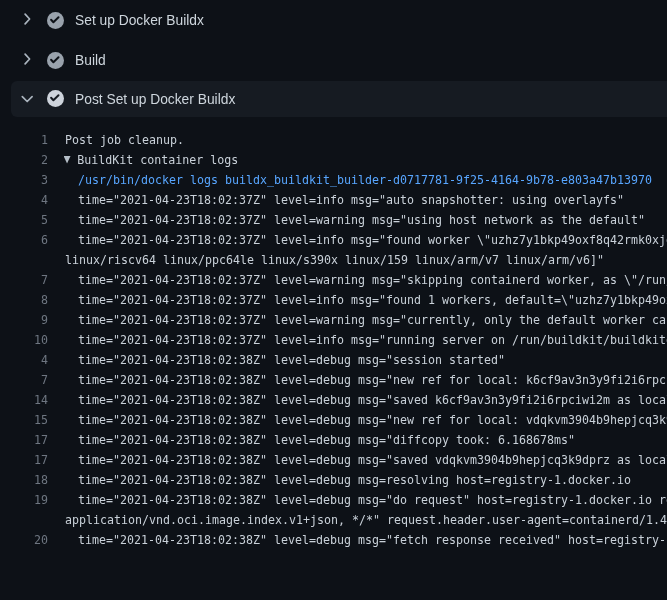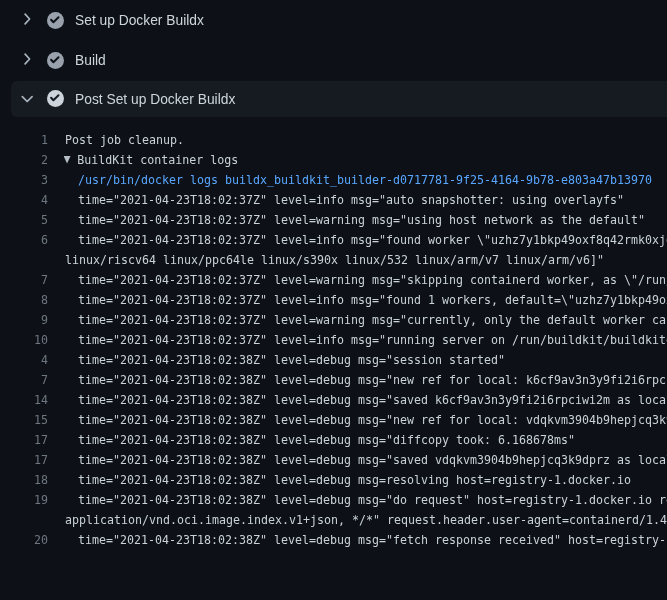--- a/index.html
+++ b/index.html
@@ -123,21 +123,21 @@
   </div>
 </div>
 
 <div class="log">
     <div class="row plain"><a class="num">1</a><span class="txt">Post job cleanup.</span></div>
     <div class="row group"><a class="num">2</a><span class="txt"><span class="caret" title="▼"></span>BuildKit container logs</span></div>
     <div class="row command indent"><a class="num">3</a><span class="txt">/usr/bin/docker logs buildx_buildkit_builder-d0717781-9f25-4164-9b78-e803a47b13970</span></div>
     <div class="row output indent"><a class="num">4</a><span class="txt">time="2021-04-23T18:02:37Z" level=info msg="auto snapshotter: using overlayfs"</span></div>
     <div class="row output indent"><a class="num">5</a><span class="txt">time="2021-04-23T18:02:37Z" level=warning msg="using host network as the default"</span></div>
     <div class="row output indent"><a class="num">6</a><span class="txt">time="2021-04-23T18:02:37Z" level=info msg="found worker \"uzhz7y1bkp49oxf8q42rmk0xjd\", labels=map[org.mobyproject.buildkit.worker.executor:oci], platforms=[linux/amd64 linux/riscv64 linux/ppc64le linux/s390x linux/386 linux/arm/v7 linux/arm/v6]"</span></div>
-    <div class="row wrap"><span class="txt">linux/riscv64 linux/ppc64le linux/s390x linux/532 linux/arm/v7 linux/arm/v6]"</span></div>
+    <div class="row wrap"><span class="txt">linux/riscv64 linux/ppc64le linux/s390x linux/159 linux/arm/v7 linux/arm/v6]"</span></div>
     <div class="row output indent"><a class="num">7</a><span class="txt">time="2021-04-23T18:02:37Z" level=warning msg="skipping containerd worker, as \"/run/containerd/containerd.sock\" does not exist"</span></div>
     <div class="row output indent"><a class="num">8</a><span class="txt">time="2021-04-23T18:02:37Z" level=info msg="found 1 workers, default=\"uzhz7y1bkp49oxf8q42rmk0xjd\""</span></div>
     <div class="row output indent"><a class="num">9</a><span class="txt">time="2021-04-23T18:02:37Z" level=warning msg="currently, only the default worker can be used."</span></div>
     <div class="row output indent"><a class="num">10</a><span class="txt">time="2021-04-23T18:02:37Z" level=info msg="running server on /run/buildkit/buildkitd.sock"</span></div>
     <div class="row output indent"><a class="num">4</a><span class="txt">time="2021-04-23T18:02:38Z" level=debug msg="session started"</span></div>
     <div class="row output indent"><a class="num">7</a><span class="txt">time="2021-04-23T18:02:38Z" level=debug msg="new ref for local: k6cf9av3n3y9fi2i6rpciwi2m"</span></div>
     <div class="row output indent"><a class="num">14</a><span class="txt">time="2021-04-23T18:02:38Z" level=debug msg="saved k6cf9av3n3y9fi2i6rpciwi2m as local.sharedKey:context:context"</span></div>
     <div class="row output indent"><a class="num">15</a><span class="txt">time="2021-04-23T18:02:38Z" level=debug msg="new ref for local: vdqkvm3904b9hepjcq3k9dprz"</span></div>
     <div class="row output indent"><a class="num">17</a><span class="txt">time="2021-04-23T18:02:38Z" level=debug msg="diffcopy took: 6.168678ms"</span></div>
     <div class="row output indent"><a class="num">17</a><span class="txt">time="2021-04-23T18:02:38Z" level=debug msg="saved vdqkvm3904b9hepjcq3k9dprz as local.sharedKey:context:context"</span></div>

